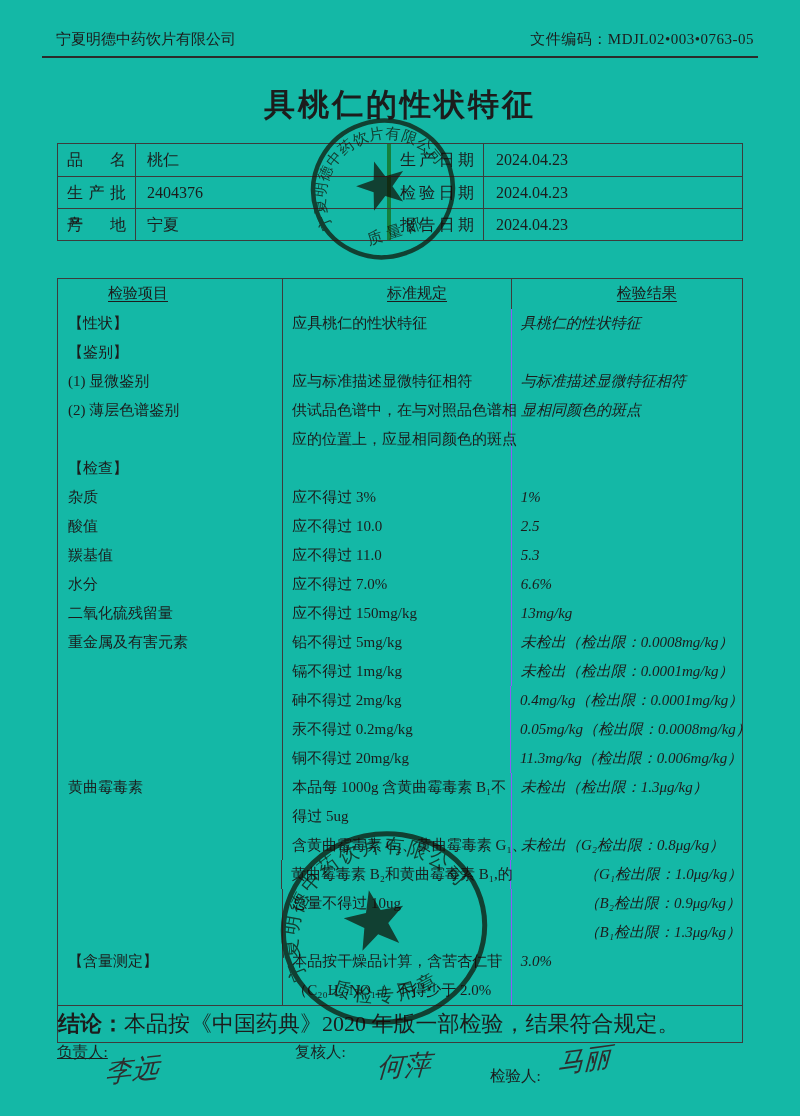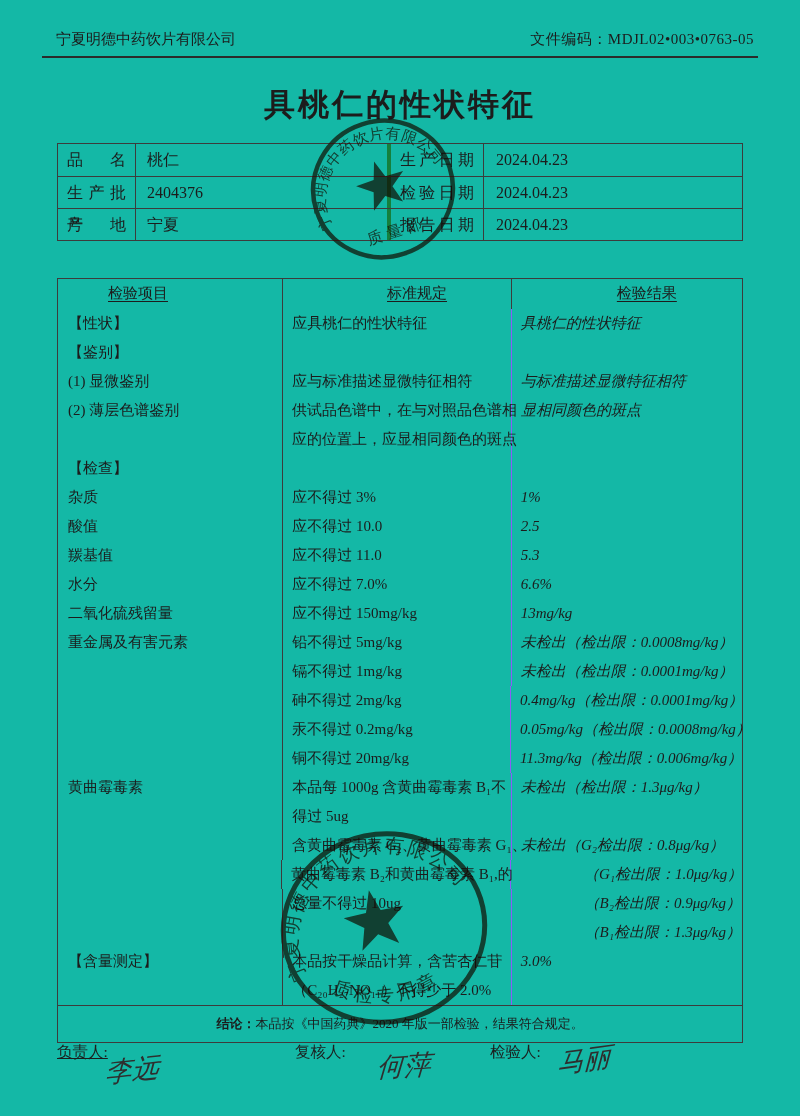--- a/index.html
+++ b/index.html
@@ -32,27 +32,27 @@
   .mhead{display:flex;height:30px;line-height:28px;font-size:15px;}
   .mhead .h1{width:226px;border-right:1px solid #3c3c3c;padding-left:10px;box-sizing:border-box;}
   .mhead .h2{width:229px;border-right:1px solid #3c3c3c;text-align:center;box-sizing:border-box;}
   .mhead .h3{width:231px;text-align:center;box-sizing:border-box;}
   .mhead span{text-decoration:underline;text-underline-offset:3px;margin-left:40px;}
   .grid-row{display:flex;height:29px;line-height:29px;font-size:15px;}
   .grid-row .g1{width:226px;border-right:1px solid #3c3c3c;padding-left:10px;box-sizing:border-box;white-space:nowrap;}
   .grid-row .g2{width:229px;border-right:1px solid #8b5cf6;padding-left:9px;box-sizing:border-box;white-space:nowrap;}
   .grid-row .g3{width:231px;padding-left:9px;box-sizing:border-box;white-space:nowrap;font-style:italic;}
   .grid-row .g3.indent{padding-left:73px;}
-  .concl{border-top:1px solid #3c3c3c;height:36px;line-height:36px;text-align:center;font-size:13px;}
+  .concl{border-top:1px solid #3c3c3c;height:36px;line-height:36px;font-size:22px;}
   .concl b{font-weight:bold;}
 
   
   .footer{position:absolute;top:1042px;left:57px;right:20px;height:70px;font-size:15.5px;}
   .fld{position:absolute;top:0;}
-  .f1{left:0;text-decoration:underline;} .f2{left:238px;} .f3{left:433px;}
+  .f1{left:0;text-decoration:underline;} .f2{left:238px;} .f3{left:433px;margin-top:24px;}
   .sig{position:absolute;font-size:27px;color:#2e2e2e;font-style:italic;white-space:nowrap;}
   .sig1{left:48px;top:10px;transform:rotate(-6deg) skewX(-8deg);}
   .sig2{left:320px;top:6px;transform:rotate(-3deg) skewX(-6deg);}
   .sig3{left:500px;top:0px;transform:rotate(-8deg) skewX(-10deg);}
 
   
   .stamp{position:absolute;mix-blend-mode:multiply;opacity:.85;}
   .s1{left:303px;top:110px;}
   .s2{left:272px;top:826px;}
 </style>

